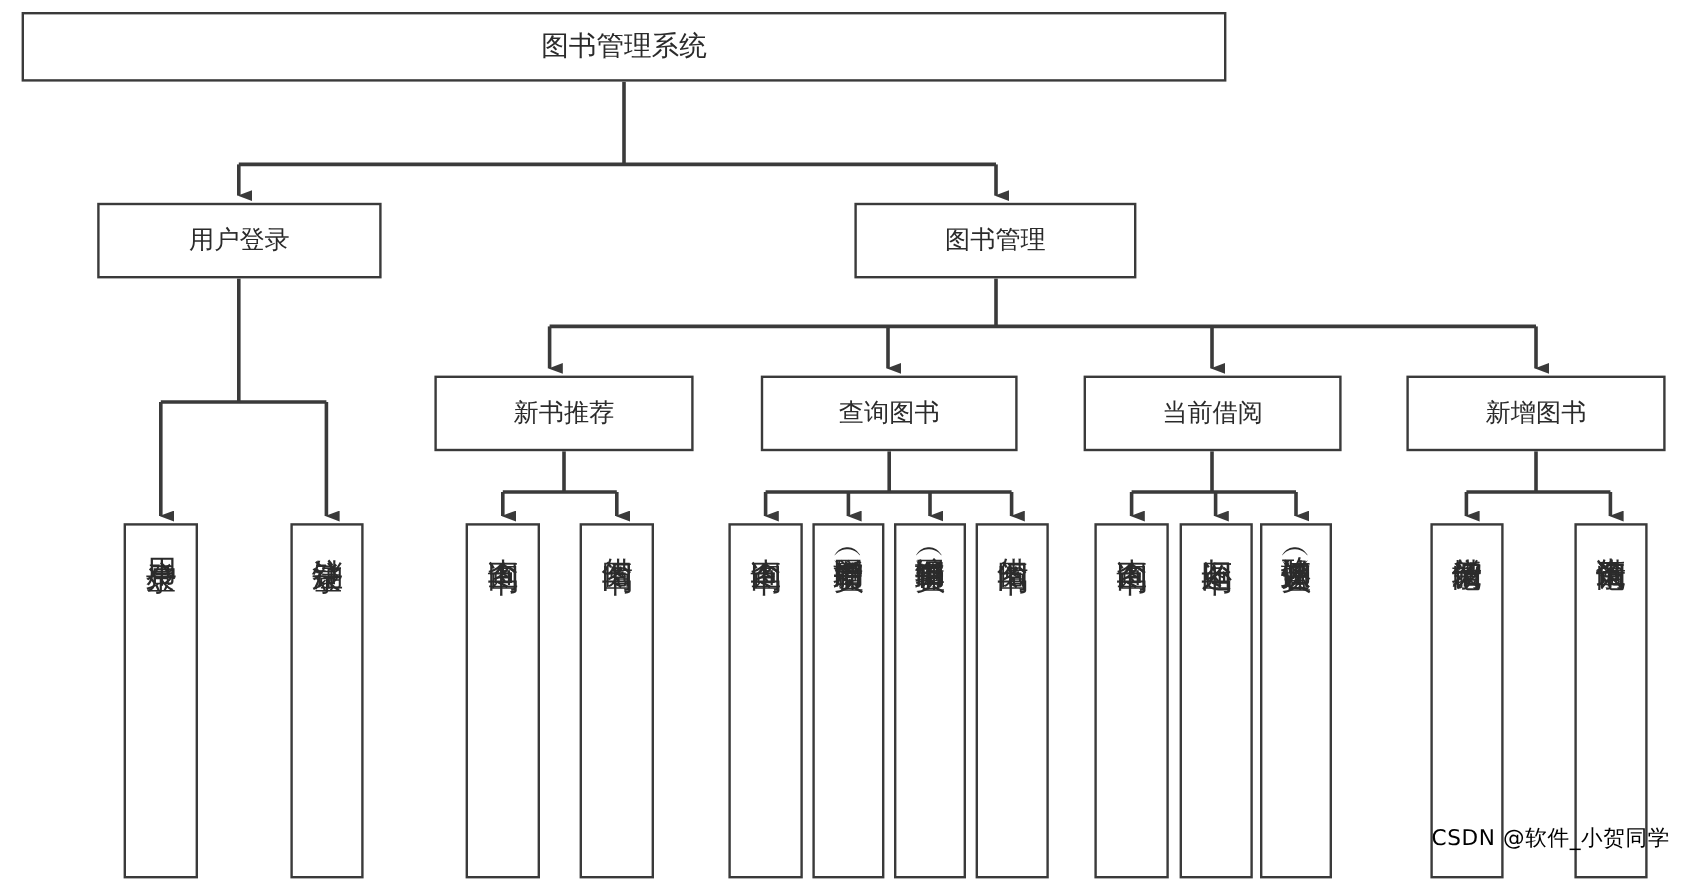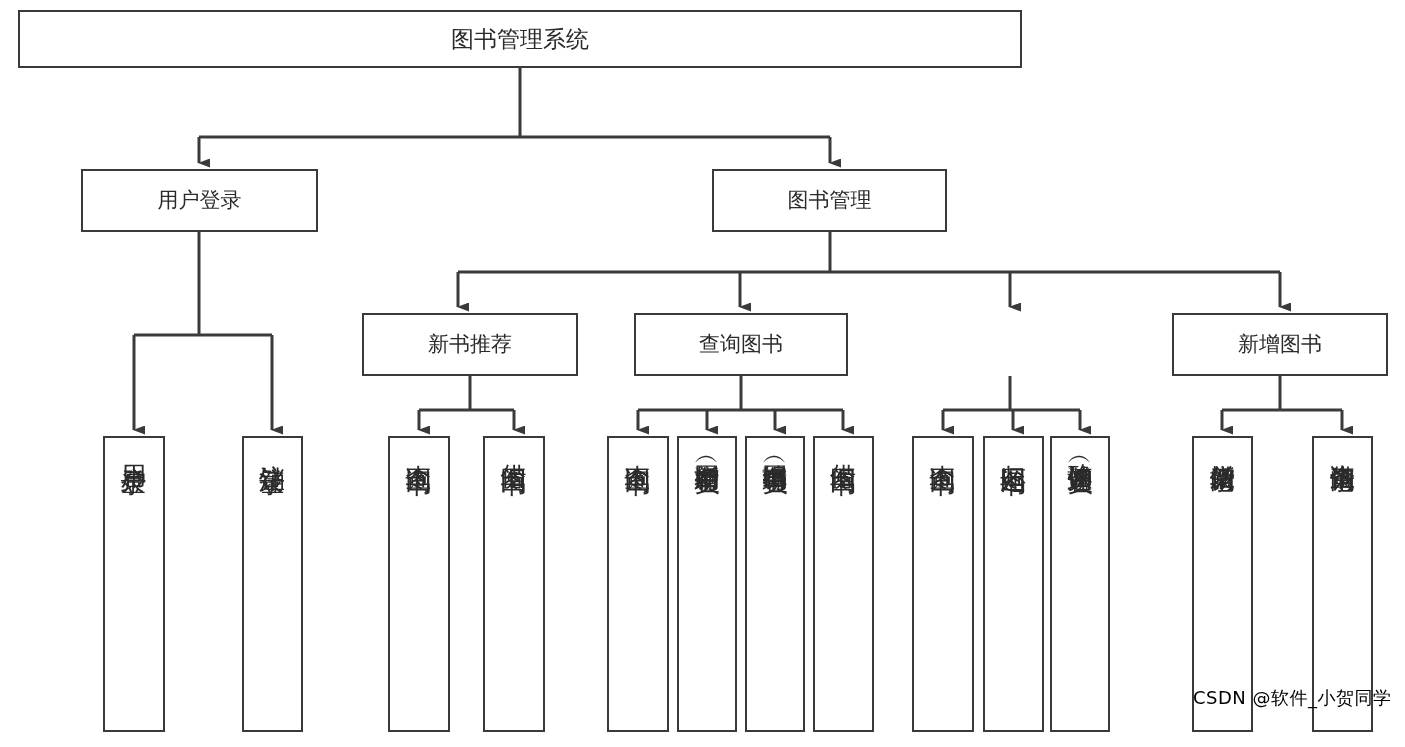--- a/index.html
+++ b/index.html
@@ -131,20 +131,23 @@
   <div class="node l2" style="left:712px;top:169px;width:235px;">
     <span class="label">图书管理</span>
   </div>
 
   <div class="node l3" style="left:362px;top:313px;width:216px;">
     <span class="label">新书推荐</span>
   </div>
   <div class="node l3" style="left:634px;top:313px;width:214px;">
     <span class="label">查询图书</span>
   </div>
+  <div class="node l3" style="left:903px;top:313px;width:215px;">
+    <span class="label">当前借阅</span>
+  </div>
   <div class="node l3" style="left:1172px;top:313px;width:216px;">
     <span class="label">新增图书</span>
   </div>
 
   <div class="node leaf" style="left:103px;width:62px;">
     <span class="label">用户登录</span>
   </div>
   <div class="node leaf" style="left:242px;width:61px;">
     <span class="label">注销登录</span>
   </div>

